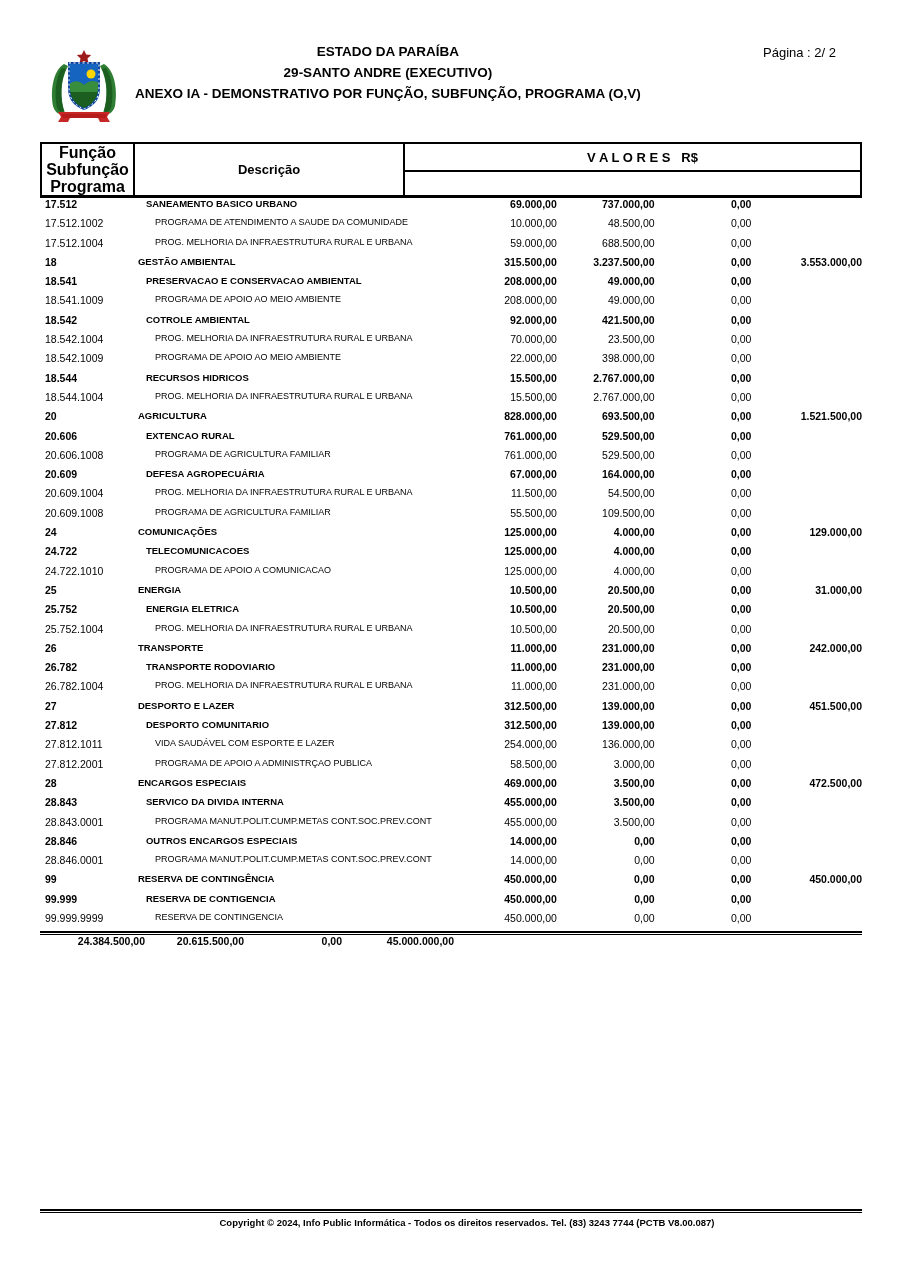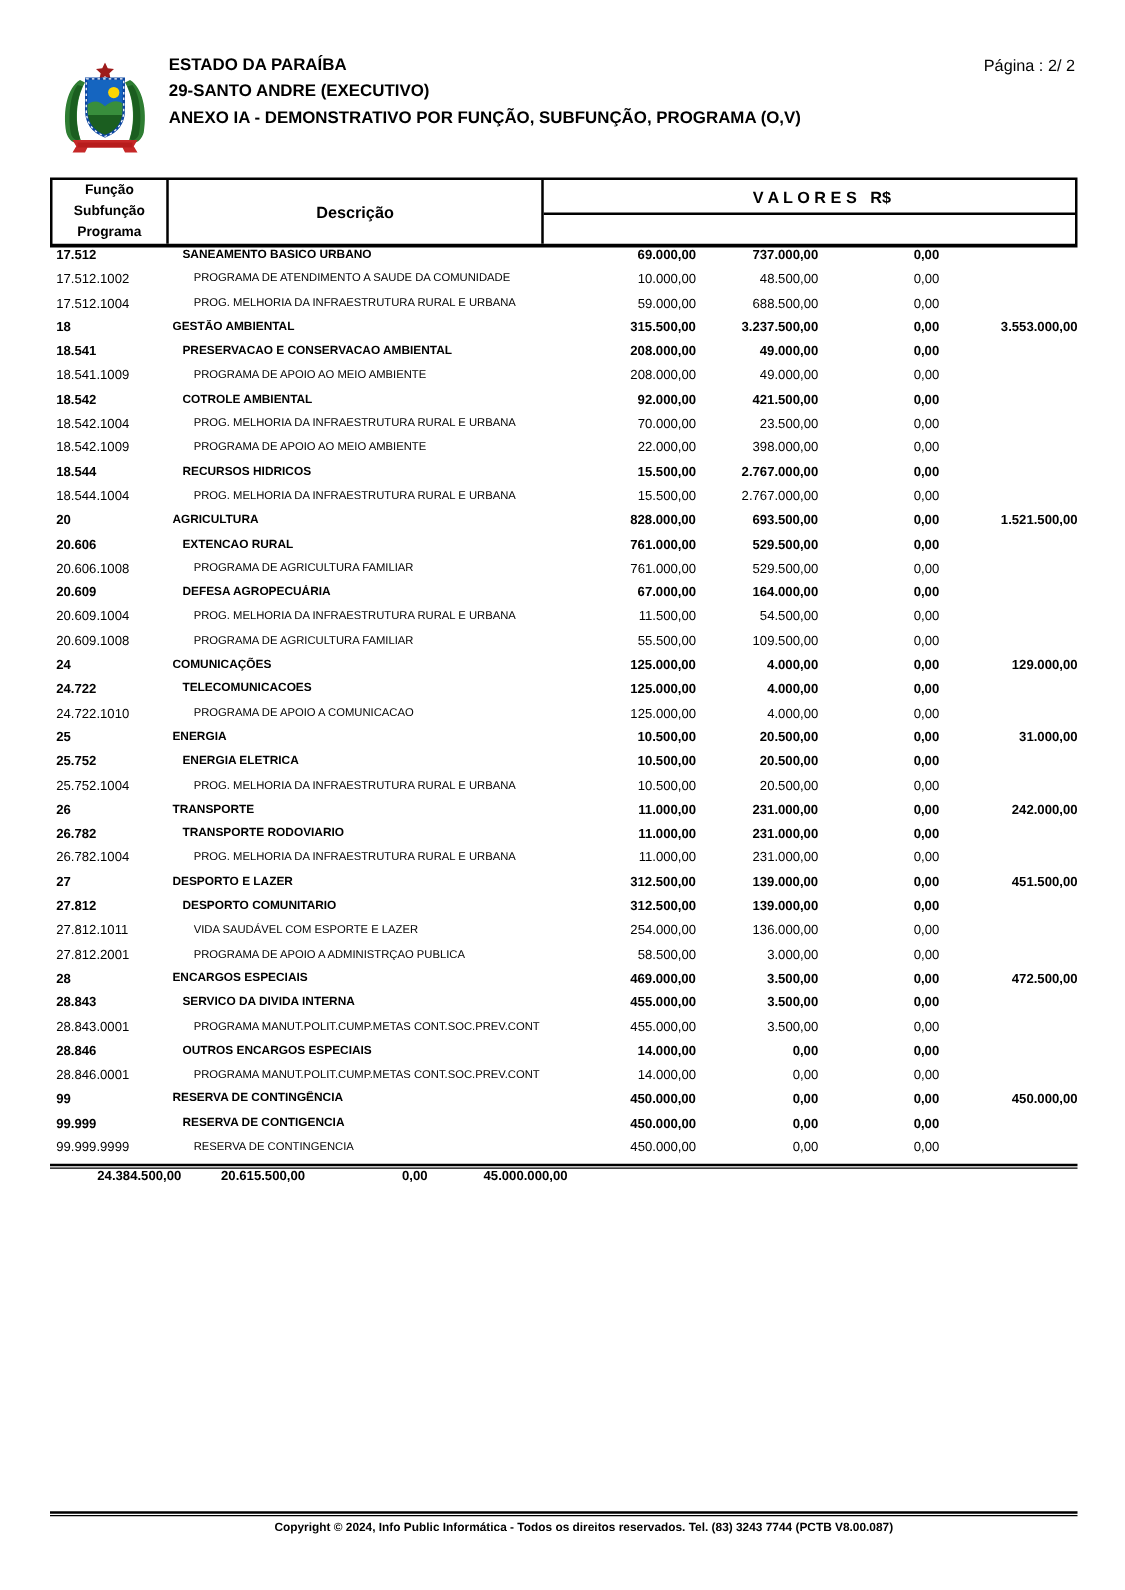--- a/index.html
+++ b/index.html
@@ -6,31 +6,31 @@
   body {
     width:900px; height:1272px;
     background:#ffffff;
     font-family:"Liberation Sans", sans-serif;
     color:#000;
     position:relative;
     overflow:hidden;
   }
   
   .logo { position:absolute; left:48px; top:50px; width:72px; height:78px; }
-  .header-text { position:absolute; left:135px; top:41px; }
+  .header-text { position:absolute; left:135px; top:41px;text-align:center; }
   .header-text .hline { font-weight:bold; font-size:13.5px; line-height:21px; white-space:nowrap; }
-  .page-num { position:absolute; top:45px; right:40px; font-size:13px; }
+  .page-num { position:absolute; top:45px; right:64px; font-size:13px; }
 
   
   .rtable { position:absolute; left:40px; top:142px; width:822px; }
   .thead { display:flex; border:2px solid #000; border-bottom:3px solid #000; height:56px; box-sizing:border-box; }
   .h-col1 { width:93px; border-right:2px solid #000; box-sizing:border-box;
             display:flex; flex-direction:column; justify-content:center; align-items:center;
-            font-weight:bold; font-size:11px; line-height:17px; }
-  .h-desc { width:300px; border-right:2px solid #000; box-sizing:border-box;
+            font-weight:bold; font-size:16px; line-height:17px; }
+  .h-desc { width:270px; border-right:2px solid #000; box-sizing:border-box;
             display:flex; align-items:center; justify-content:center;
             font-weight:bold; font-size:13px; }
   .h-vals { flex:1; display:flex; flex-direction:column; }
   .h-valores { height:26px; border-bottom:2px solid #000; display:flex; align-items:center;
                justify-content:center; font-weight:bold; font-size:13px; white-space:pre;padding-left:20px; }
   .h-valrow { flex:1; display:flex; }
   .h-vcell { display:flex; align-items:center; justify-content:center;
              font-weight:bold; font-size:12.5px; box-sizing:border-box; }
   .h-vcell.v1 { width:105px; border-right:2px solid #000; }
   .h-vcell.v2 { width:99px;  border-right:2px solid #000; }

